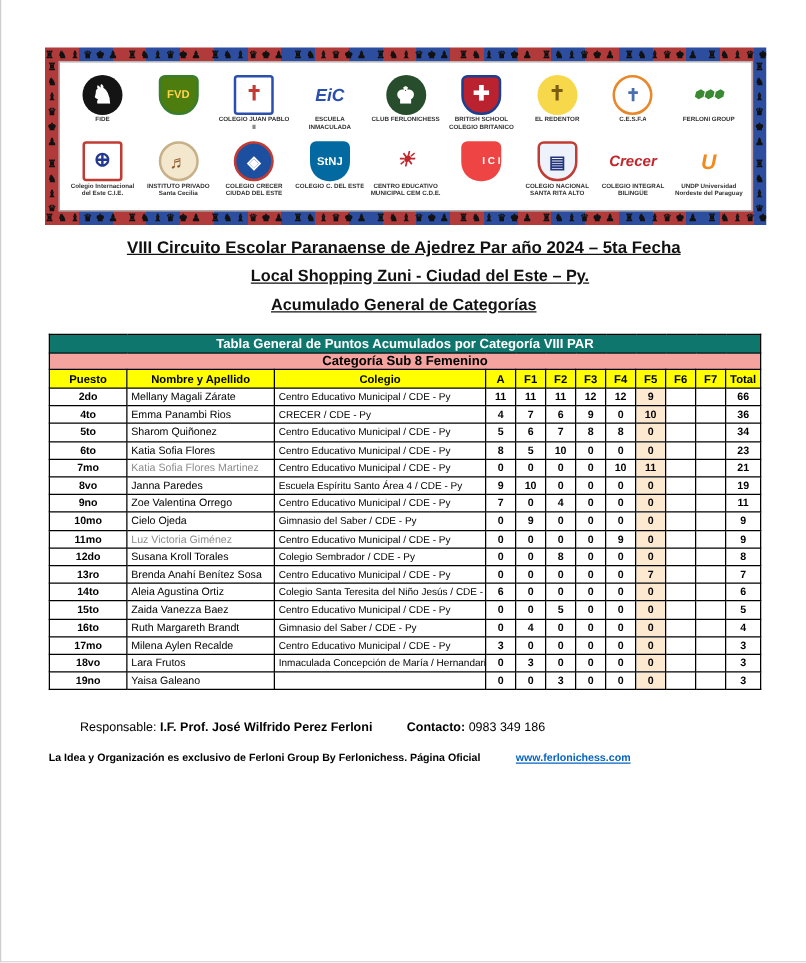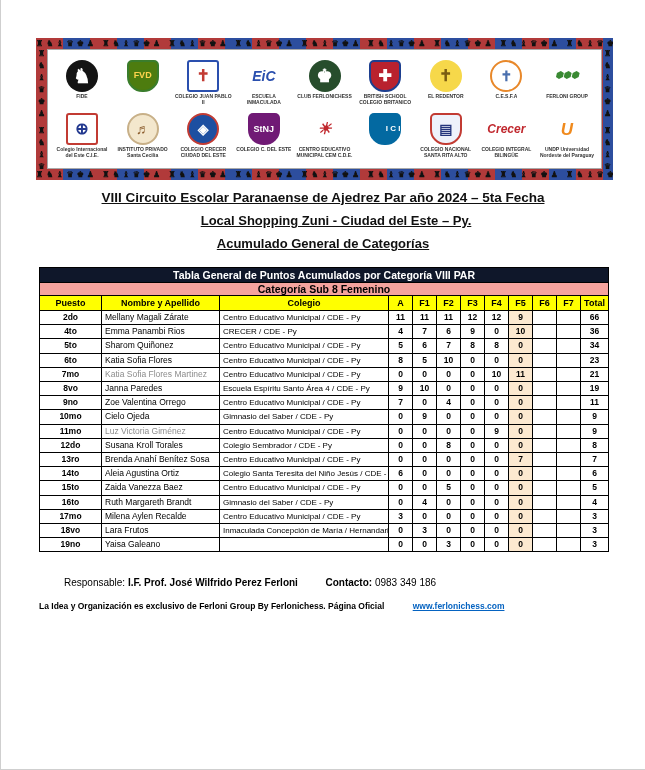--- a/index.html
+++ b/index.html
@@ -42,21 +42,21 @@
   .titles { position:absolute; left:0; right:0; top:186px; text-align:center; }
   .title-line { font-weight:bold; text-decoration:underline; color:#111; }
   .title-1 { font-size:13.5px; line-height:23px; }
   .title-2 { font-size:13px;   line-height:23px;padding-left:26px; }
   .title-3 { font-size:13px;   line-height:23px; }
 
   
   .tablewrap { position:absolute; left:38px; top:267px; }
   table { border-collapse:collapse; table-layout:fixed; width:569px; }
   td, th { border:1px solid #000; padding:0; overflow:hidden; white-space:nowrap; }
-  tr.hdr-black td { background:#0f172a; color:#fff; font-weight:bold; font-size:10.5px;
+  tr.hdr-black td { background:#0f766e; color:#fff; font-weight:bold; font-size:10.5px;
                     text-align:center; height:15px; border-color:#000; }
   tr.hdr-pink td  { background:#F5A39E; color:#000; font-weight:bold; font-size:10.5px;
                     text-align:center; height:13px; }
   tr.hdr-cols th  { background:#FFFF00; color:#000; font-weight:bold; font-size:9px;
                     text-align:center; height:15px; }
   tbody td { font-size:8.5px; height:13.2px; line-height:13.2px; }
   td.c-pos   { font-weight:bold; text-align:center; }
   td.c-name  { text-align:left; padding-left:3px; }
   td.c-name.dim { color:#8c8c8c; }
   td.c-col   { text-align:left; padding-left:3px; font-size:8px; }
@@ -126,29 +126,29 @@
           </div>
           <div class="logo">
             <div class="logo-icon shape-circle" style="background: rgb(243, 231, 205); color: rgb(138, 90, 42); border: 2px solid rgb(200, 176, 136); font-size: 14px;">♬</div>
             <div class="logo-caption">INSTITUTO PRIVADO Santa Cecilia</div>
           </div>
           <div class="logo">
             <div class="logo-icon shape-circle" style="background: rgb(29, 79, 161); color: rgb(255, 255, 255); border: 2px solid rgb(194, 59, 51); font-size: 14px;">◈</div>
             <div class="logo-caption">COLEGIO CRECER CIUDAD DEL ESTE</div>
           </div>
           <div class="logo">
-            <div class="logo-icon shape-shield" style="background: #701a75; color: rgb(255, 255, 255); font-size: 9px;">StNJ</div>
+            <div class="logo-icon shape-shield" style="background: #0369a1; color: rgb(255, 255, 255); font-size: 9px;">StNJ</div>
             <div class="logo-caption">COLEGIO C. DEL ESTE</div>
           </div>
           <div class="logo">
             <div class="logo-icon shape-text" style="background: transparent; color: rgb(192, 39, 45); font-size: 16px;">☀</div>
             <div class="logo-caption">CENTRO EDUCATIVO MUNICIPAL CEM C.D.E.</div>
           </div>
           <div class="logo">
-            <div class="logo-icon shape-shield" style="background: #0369a1; color: rgb(255, 255, 255); font-size: 8px; padding-left: 16px;">I C I</div>
+            <div class="logo-icon shape-shield" style="background: #ef4444; color: rgb(255, 255, 255); font-size: 8px; padding-left: 16px;">I C I</div>
           </div>
           <div class="logo">
             <div class="logo-icon shape-shield" style="background: rgb(238, 242, 251); color: rgb(36, 53, 124); border: 2px solid rgb(194, 59, 51); font-size: 14px;">▤</div>
             <div class="logo-caption">COLEGIO NACIONAL SANTA RITA ALTO PARANÁ</div>
           </div>
           <div class="logo">
             <div class="logo-icon shape-text" style="background: transparent; color: rgb(192, 39, 45); font-size: 12px;">Crecer</div>
             <div class="logo-caption">COLEGIO INTEGRAL BILINGÜE</div>
           </div>
           <div class="logo">

